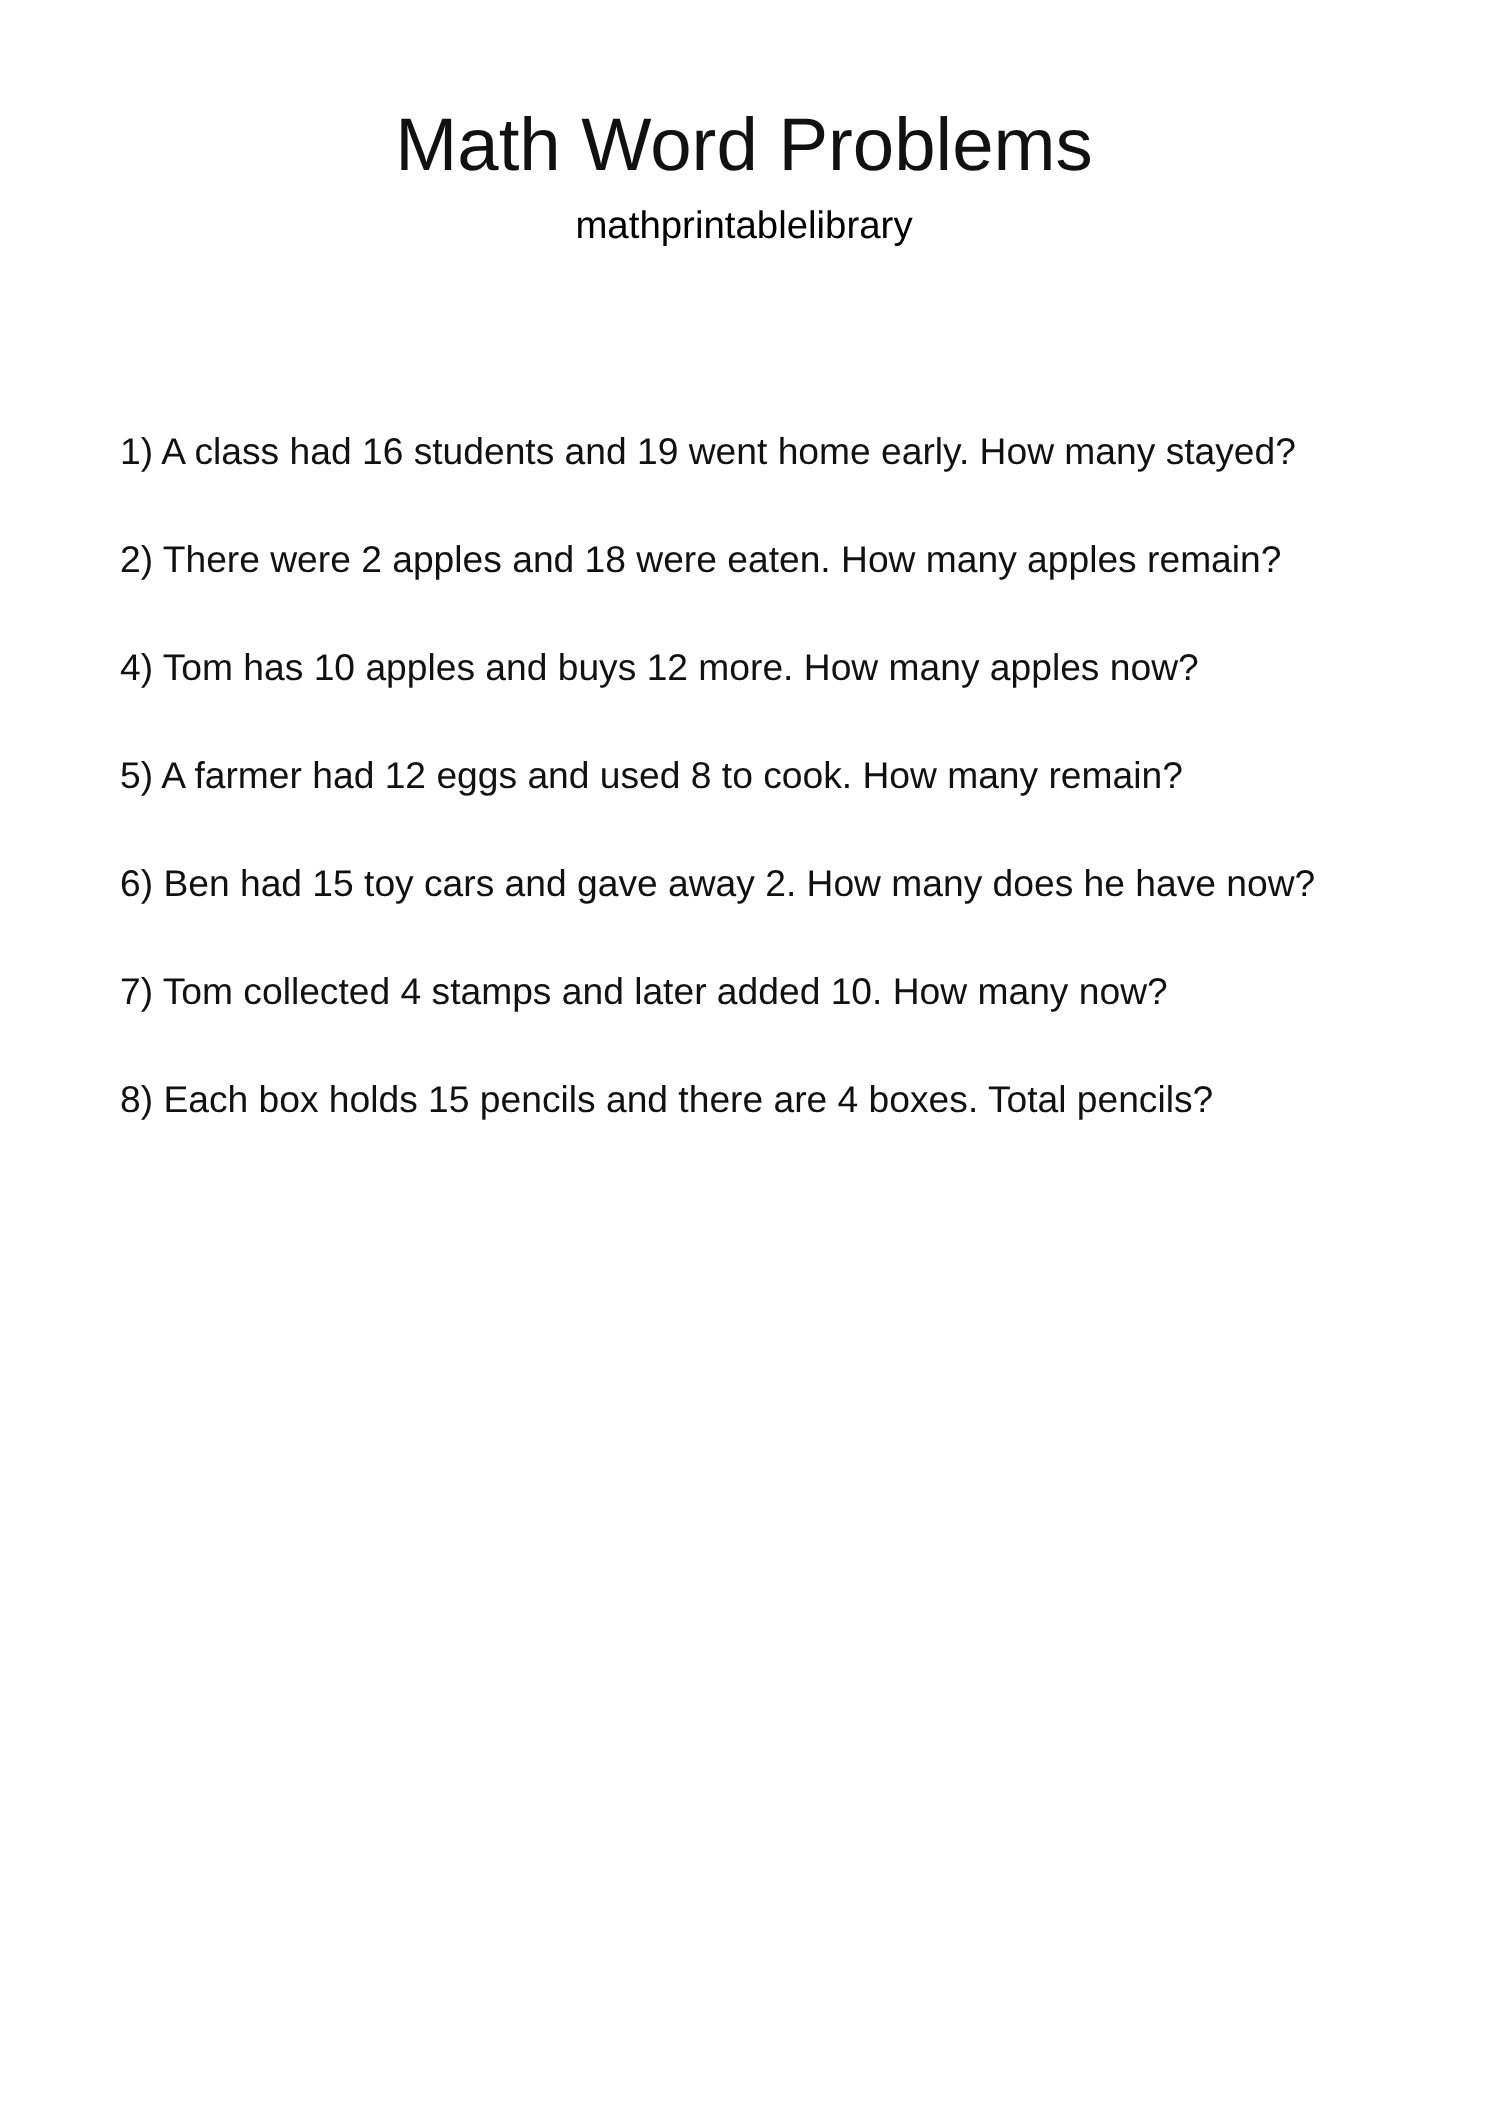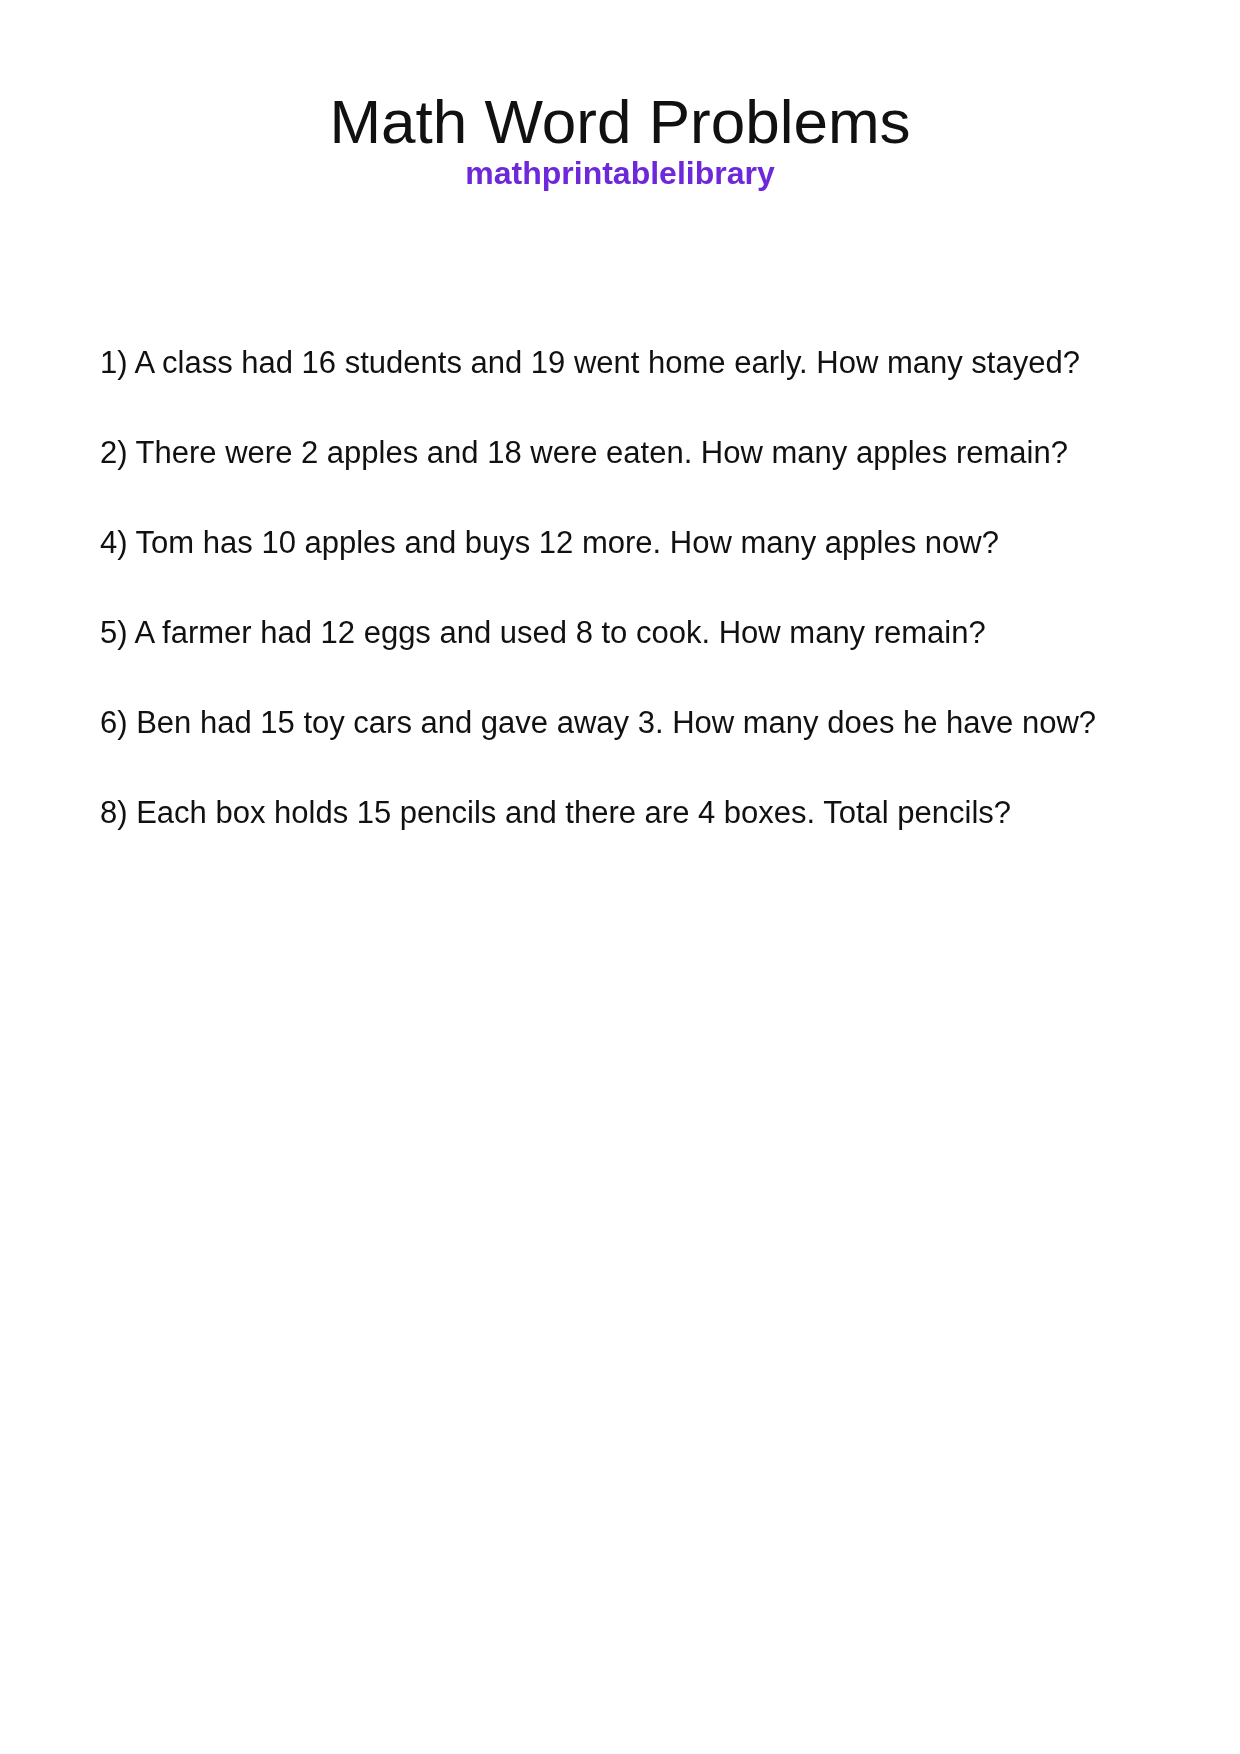--- a/index.html
+++ b/index.html
@@ -23,23 +23,24 @@
     text-align: center;
   }
   .doc-title {
     font-size: 62px;
     font-weight: 400;
     letter-spacing: 0px;
     color: #111111;
     line-height: 1.1;
   }
   .doc-subtitle {
+    margin-top: 14px;
     font-size: 32px;
-    font-weight: 700;
-    color: #6d28d9;
+    font-weight: 400;
+    color: #000000;
     line-height: 1.1;
   }
   .problems {
     margin-top: 154px;
     padding-left: 100px;
     padding-right: 84px;
   }
   .problem {
     font-size: 31px;
     line-height: 36px;
@@ -56,17 +57,18 @@
   <header class="doc-header">
     <h1 class="doc-title">Math Word Problems</h1>
     <div class="doc-subtitle">mathprintablelibrary</div>
   </header>
 
   <main class="problems">
     <div class="problem">1) A class had 16 students and 19 went home early. How many stayed?</div>
     <div class="problem">2) There were 2 apples and 18 were eaten. How many apples remain?</div>
     <div class="problem">4) Tom has 10 apples and buys 12 more. How many apples now?</div>
     <div class="problem">5) A farmer had 12 eggs and used 8 to cook. How many remain?</div>
-    <div class="problem">6) Ben had 15 toy cars and gave away 3. How many does he have now?</div>
+    <div class="problem">6) Ben had 15 toy cars and gave away 2. How many does he have now?</div>
+    <div class="problem">7) Tom collected 4 stamps and later added 10. How many now?</div>
     <div class="problem">8) Each box holds 15 pencils and there are 4 boxes. Total pencils?</div>
   </main>
 
 </div>
 
 </body></html>

